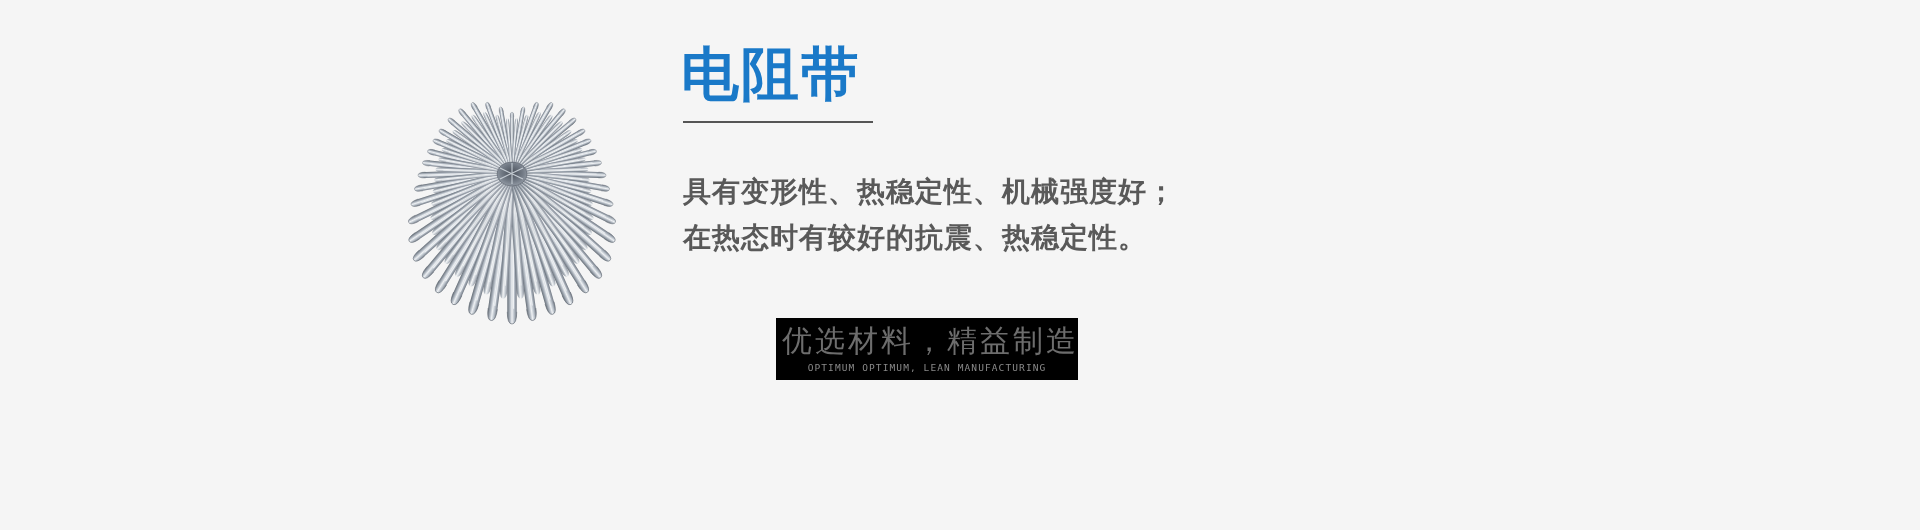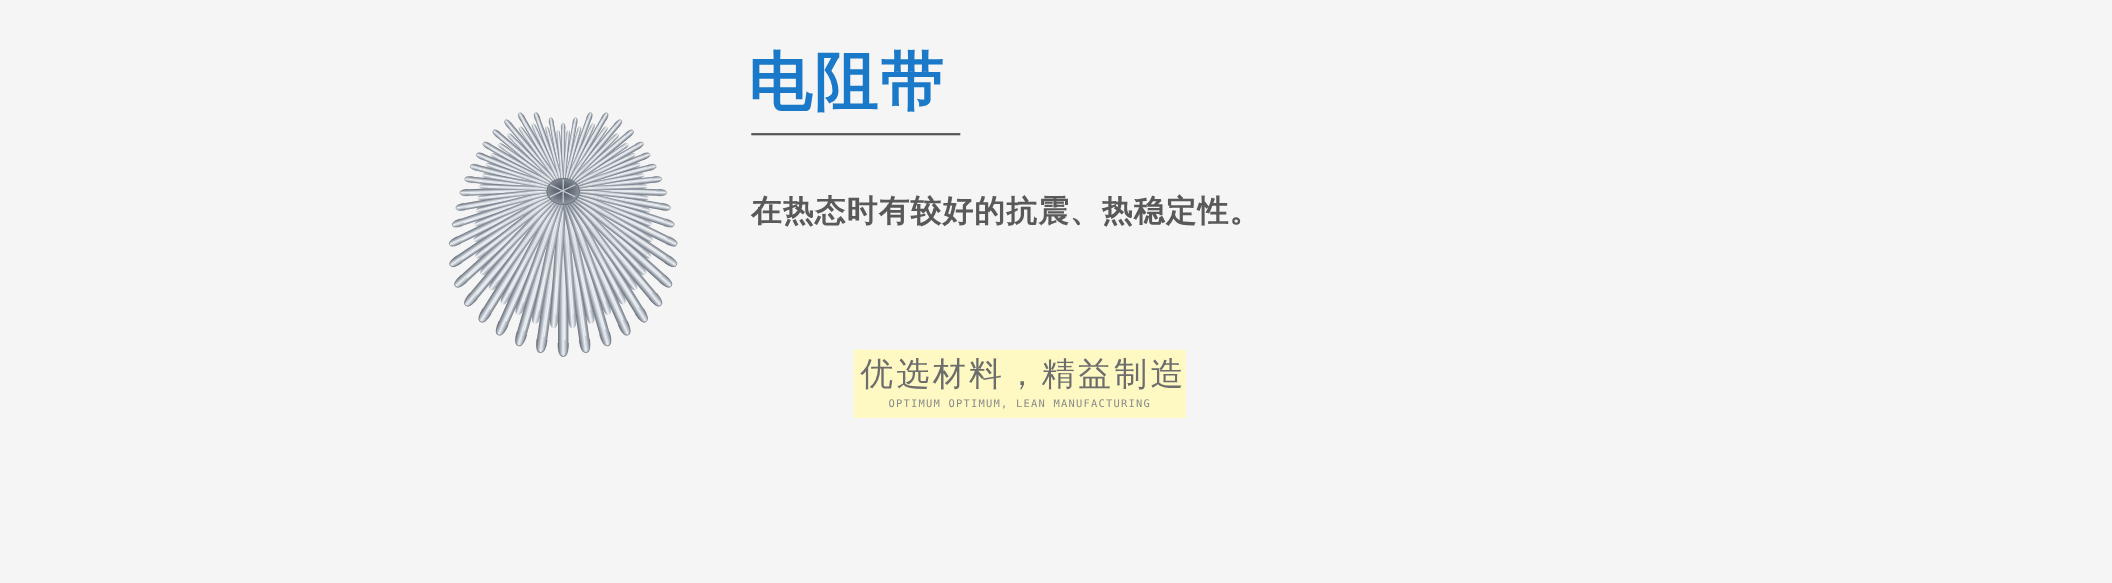--- a/index.html
+++ b/index.html
@@ -85,21 +85,21 @@
   }
   .desc-line { display: block; white-space: nowrap; }
 
   
   .tagline {
     position: absolute;
     left: 95px;
     top: 274px;
     width: 290px;
     text-align: center;
-    background: #fef9c3;
+    background: #000000;
     padding: 4px 6px 6px 6px;
   }
   .tagline-zh {
     margin: 0;
     font-family: "DejaVu Serif", "Liberation Serif", serif;
     font-size: 30px;
     line-height: 38px;
     color: #6d6d6d;
     letter-spacing: 3px;
     white-space: nowrap;
@@ -254,20 +254,21 @@
   </figure>
 
   <div class="content">
 
     <h1 class="title-zh">电阻带</h1>
 
 
     <hr class="rule">
 
     <div class="desc">
+      <span class="desc-line">具有变形性、热稳定性、机械强度好；</span>
       <span class="desc-line">在热态时有较好的抗震、热稳定性。</span>
     </div>
 
     <div class="tagline">
       <p class="tagline-zh">优选材料，精益制造</p>
       <p class="tagline-en">OPTIMUM OPTIMUM, LEAN MANUFACTURING</p>
     </div>
 
   </div>
 </div>

